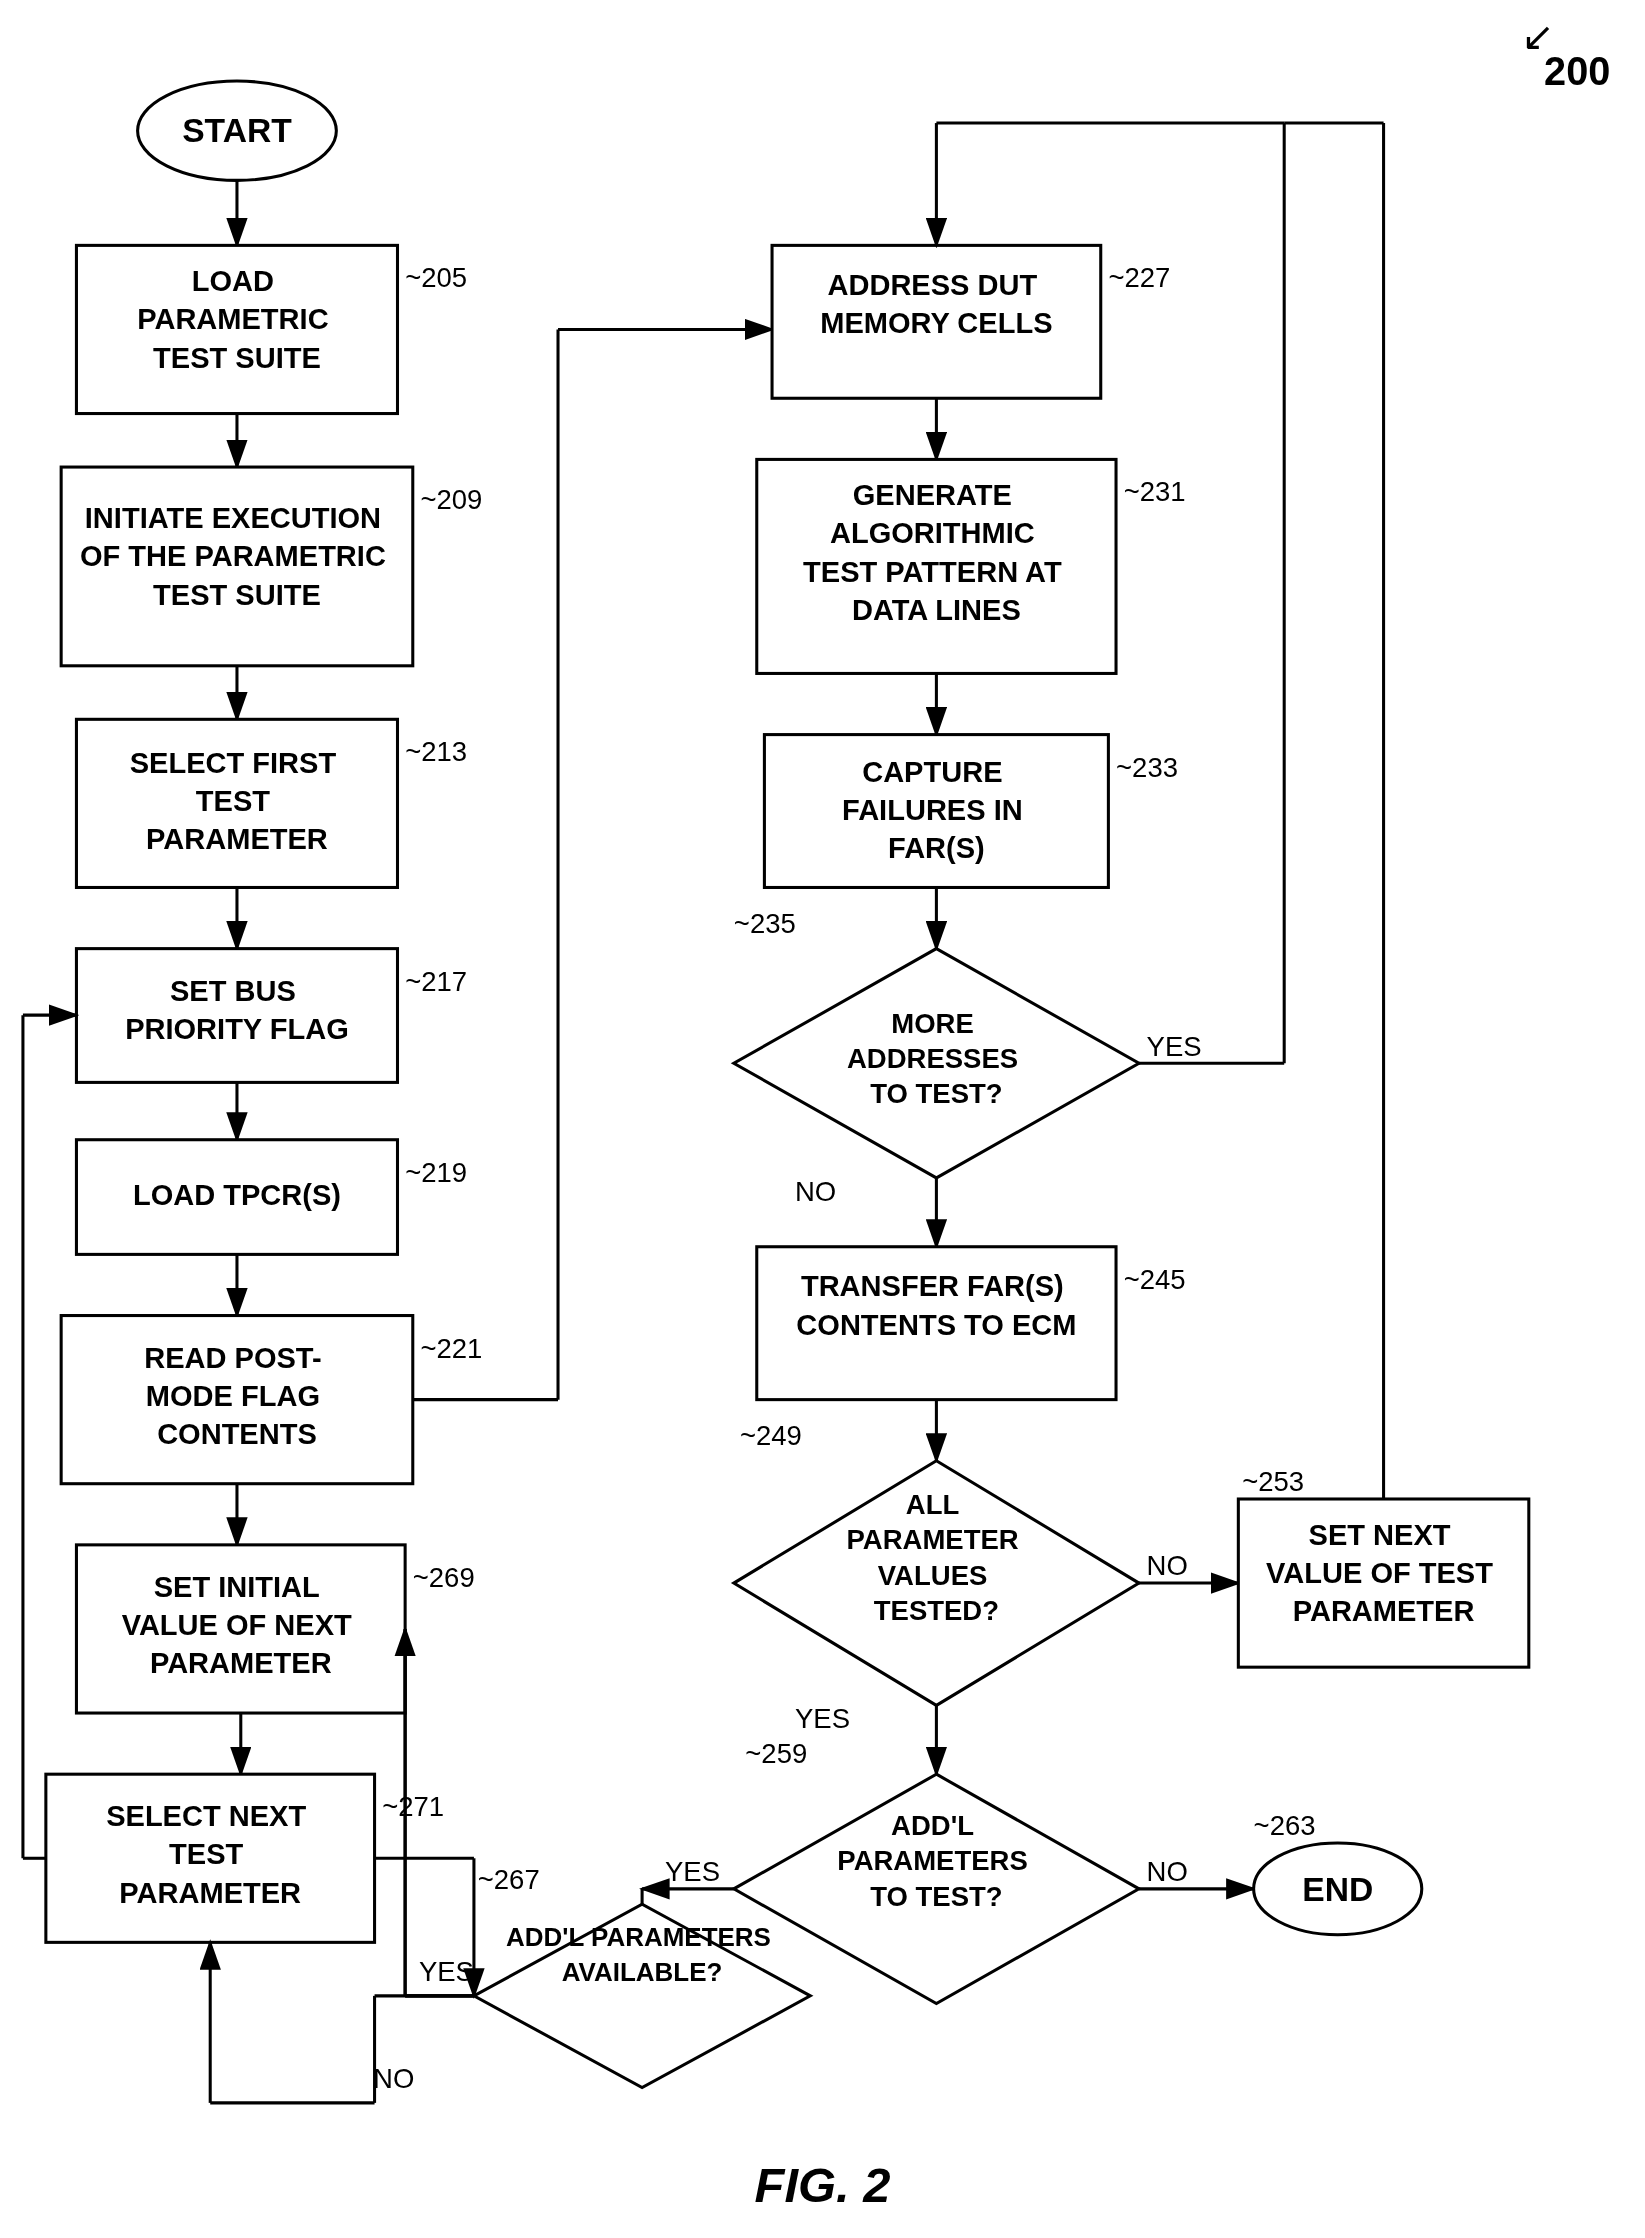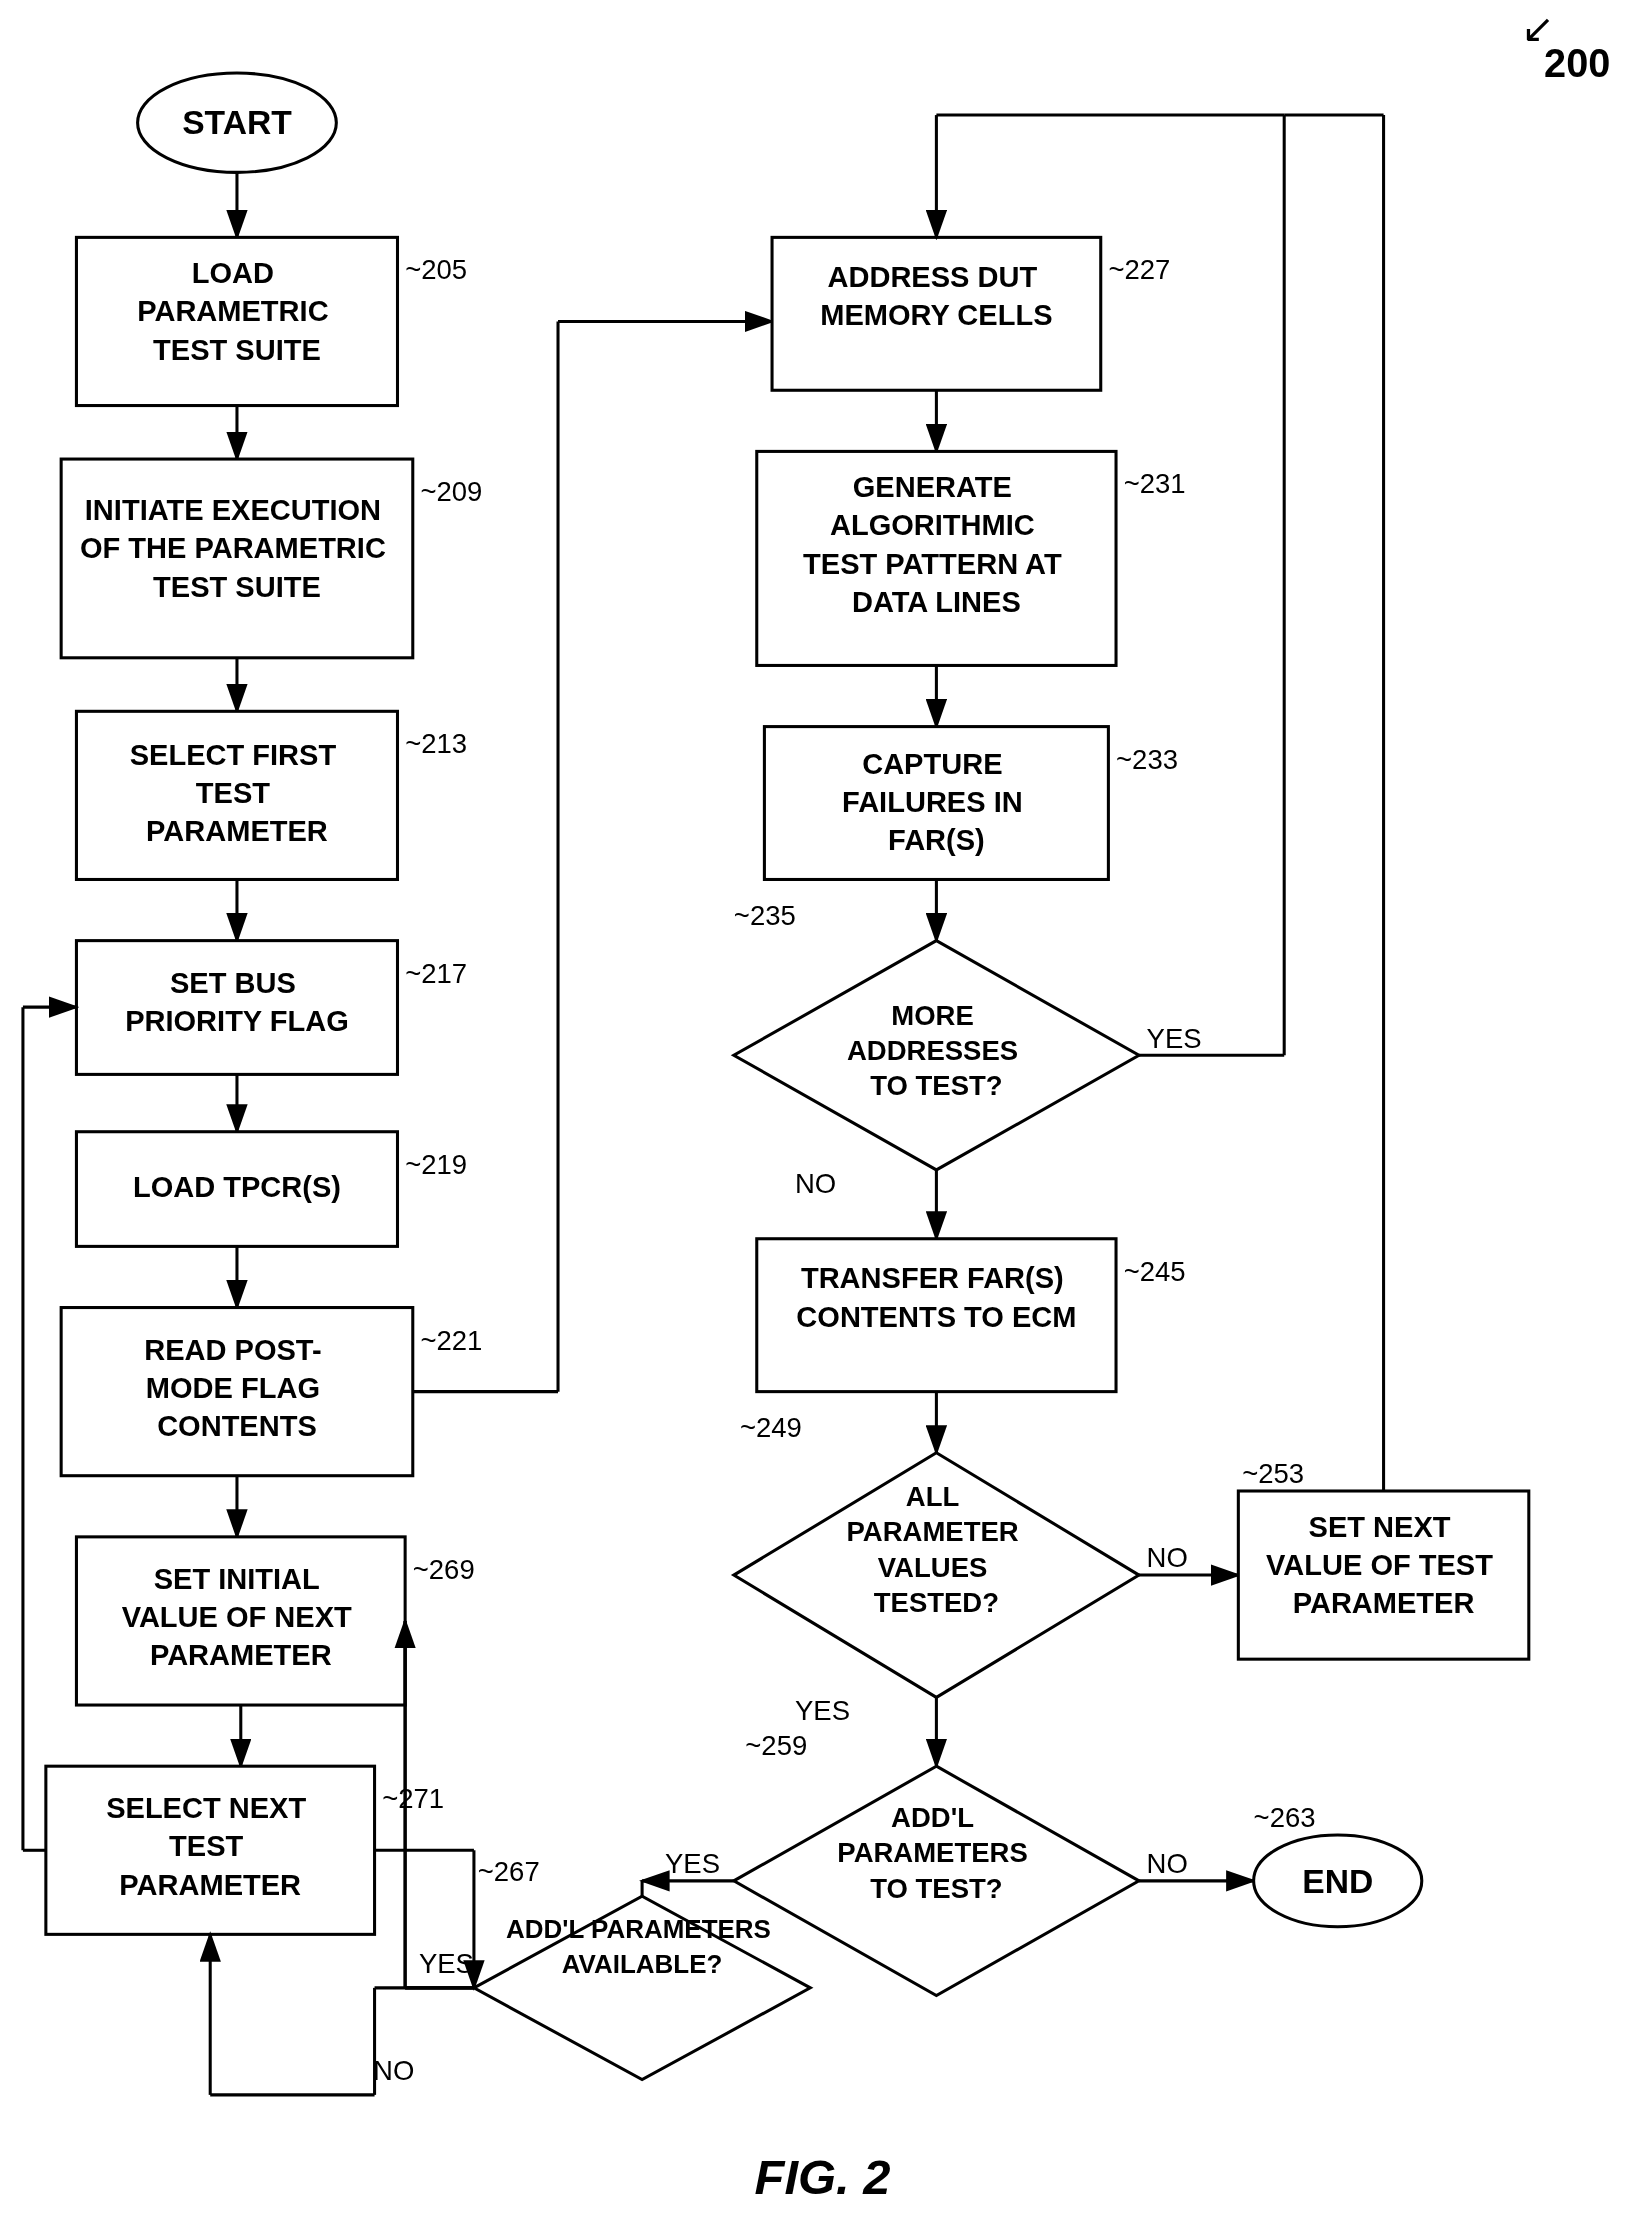--- a/index.html
+++ b/index.html
@@ -6,21 +6,21 @@
     body {
       background: #fff;
       font-family: Arial, sans-serif;
       width: 1645px;
       height: 2239px;
       position: relative;
       overflow: hidden;
     }
     .diagram-container {
       position: absolute;
-      top: 0; left: 0;
+      top: 8px; left: 0;
       width: 1645px;
       height: 1663px;
       padding-left: 48px;
     }
     svg {
       position: absolute;
       top: 0; left: 0;
       width: 1645px;
       height: 2239px;
     }

